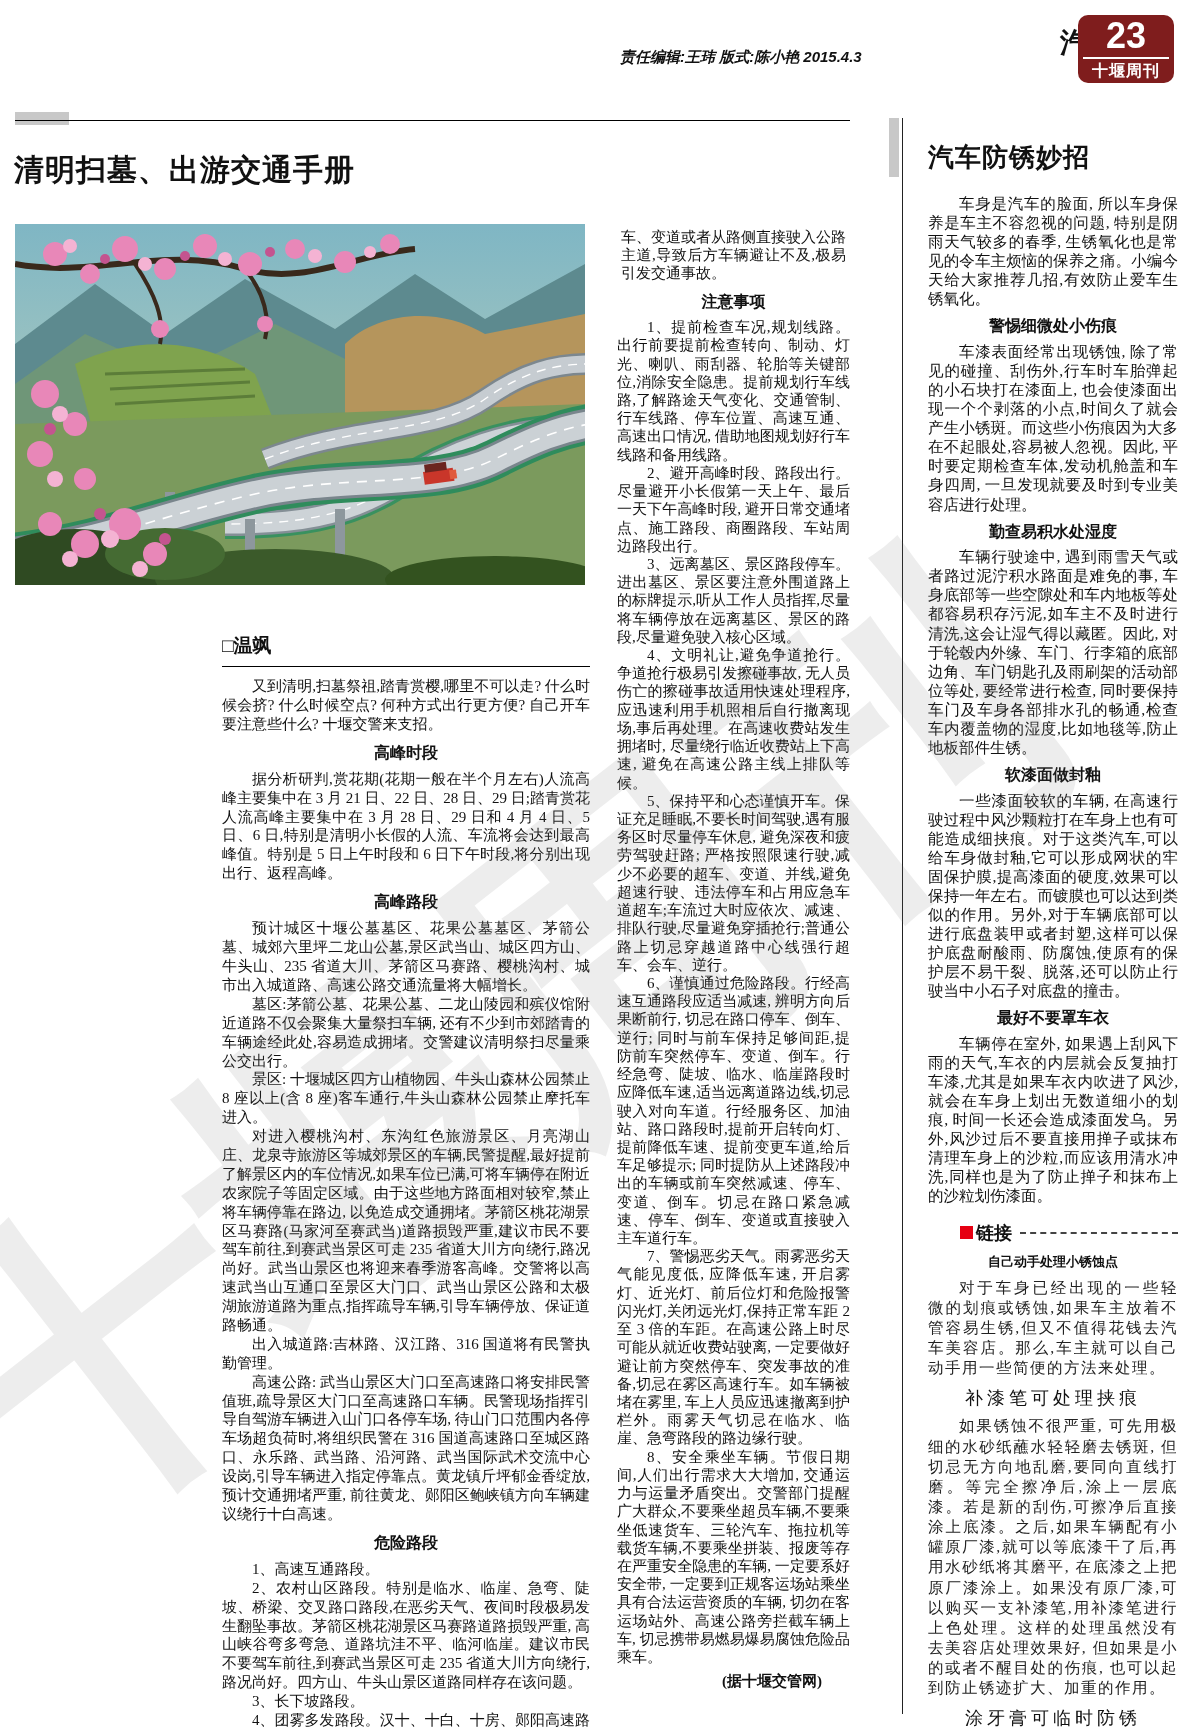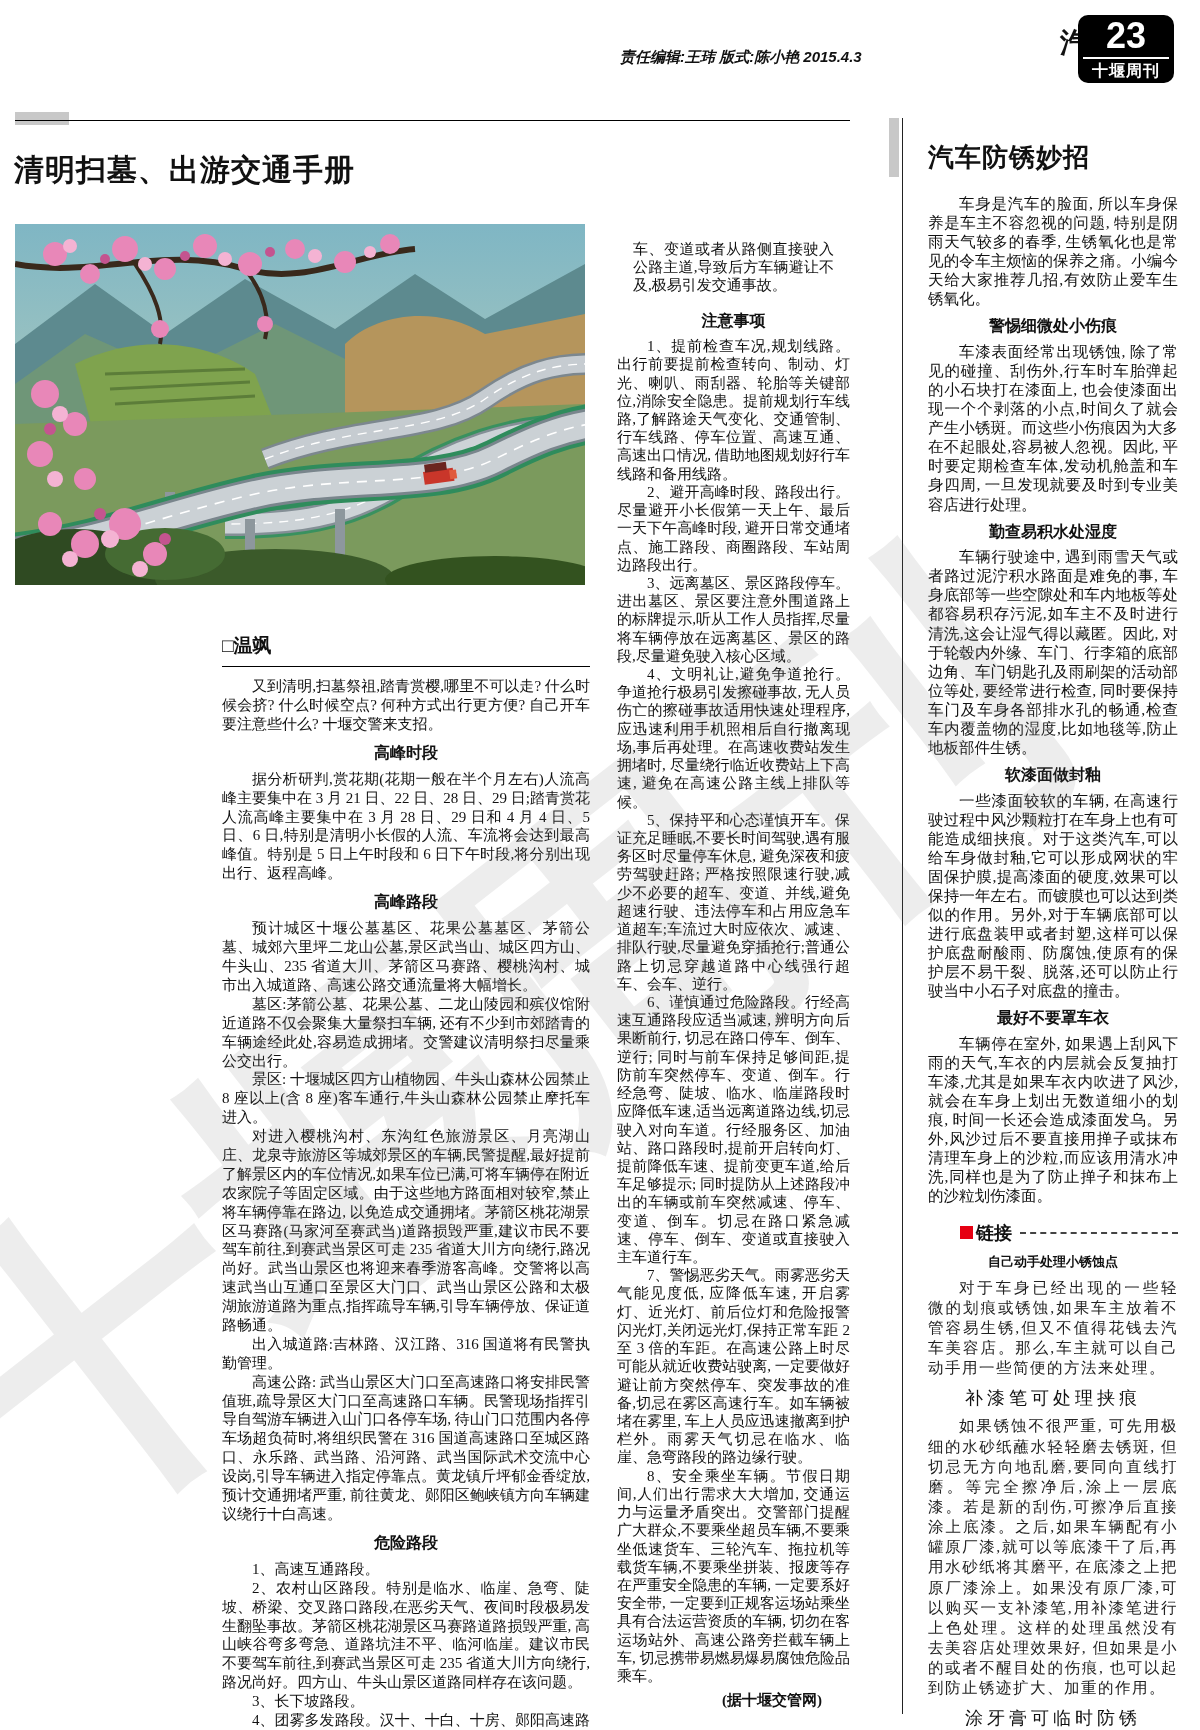--- a/index.html
+++ b/index.html
@@ -18,21 +18,21 @@
   .top-rule-block{left:15px;top:112px;width:54px;height:13px;background:#c8c8c8;}
   
   .main-headline{left:14px;top:150px;font-size:30px;font-weight:bold;letter-spacing:1px;}
   .photo{left:15px;top:224px;width:570px;height:361px;overflow:hidden;}
   .col{position:absolute;text-align:justify;}
   .col1{left:222px;top:634px;width:368px;height:1078px;font-size:15px;line-height:1.26;}
   .col2{left:617px;top:224px;width:233px;height:1490px;font-size:15px;line-height:1.215;}
   .notice{font-family:"Liberation Sans","DejaVu Sans",sans-serif;font-size:19px;font-weight:bold;
           border-bottom:1.5px solid #000;padding-bottom:8px;margin-bottom:10px;text-align:left;}
   p.p{margin:0;text-indent:2em;}
-  p.p0{margin:16px;}
+  p.p0{margin:4px;}
   p.h{margin:9px 0 7px 0;text-indent:0;text-align:center;font-weight:bold;font-size:16px;
       font-family:"Liberation Sans","DejaVu Sans",sans-serif;}
   p.src{margin:6px 0 0 0;text-align:right;font-weight:bold;padding-right:28px;}
   
   .v-divider{left:902px;top:118px;width:1px;height:1596px;background:#222;}
   .v-gray-bar{left:889px;top:118px;width:10px;height:59px;background:#c8c8c8;}
   
   .sidebar{left:928px;top:142px;width:250px;height:1572px;text-align:justify;font-size:15.5px;line-height:1.23;}
   .sb-head{font-size:26px;font-weight:bold;margin:0 0 20px 0;text-align:left;letter-spacing:1px;}
   .sidebar p.h{margin:8px 0 6px 0;}
@@ -49,21 +49,21 @@
   .watermark{left:-170px;top:830px;font-size:330px;font-weight:bold;white-space:nowrap;
              color:#6f6f6f;opacity:0.12;transform:rotate(-38deg);pointer-events:none;z-index:6;}
 </style>
 </head>
 <body>
 
 <div class="page">
 
   <div class="abs section-label">汽车</div>
   <div class="abs editor-credit">责任编辑:王玮    版式:陈小艳   2015.4.3</div>
-  <div class="abs badge" style="background:#000000;">
+  <div class="abs badge" style="background:#7f1d1d;">
     <div class="badge-num">23</div>
     <div class="badge-divider"></div>
     <div class="badge-brand">十堰周刊</div>
   </div>
   <div class="abs top-rule-block"></div>
   <div class="abs top-rule"></div>
 
   <div class="abs main-headline">清明扫墓、出游交通手册</div>
 
   <div class="abs photo">

